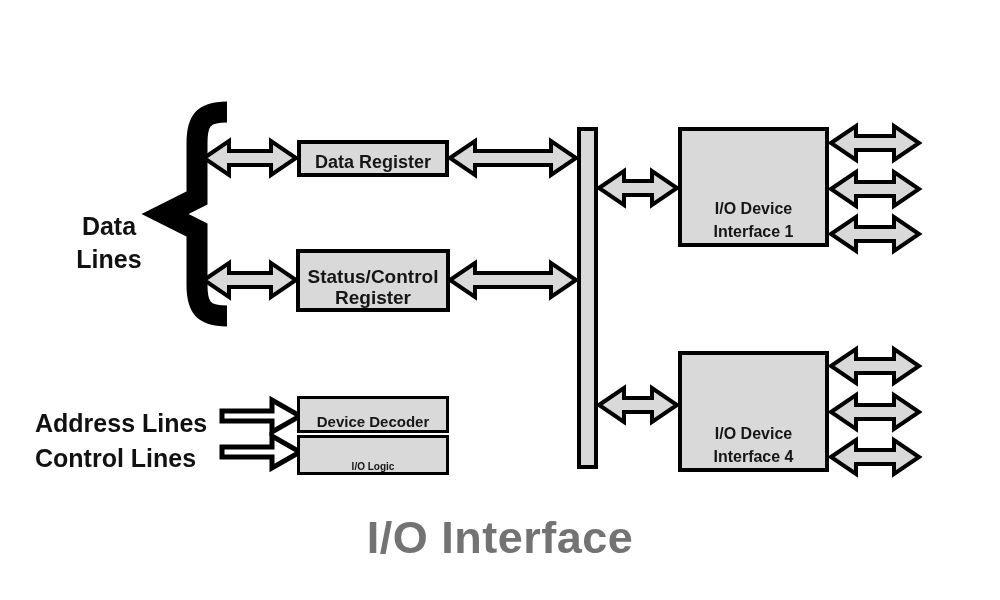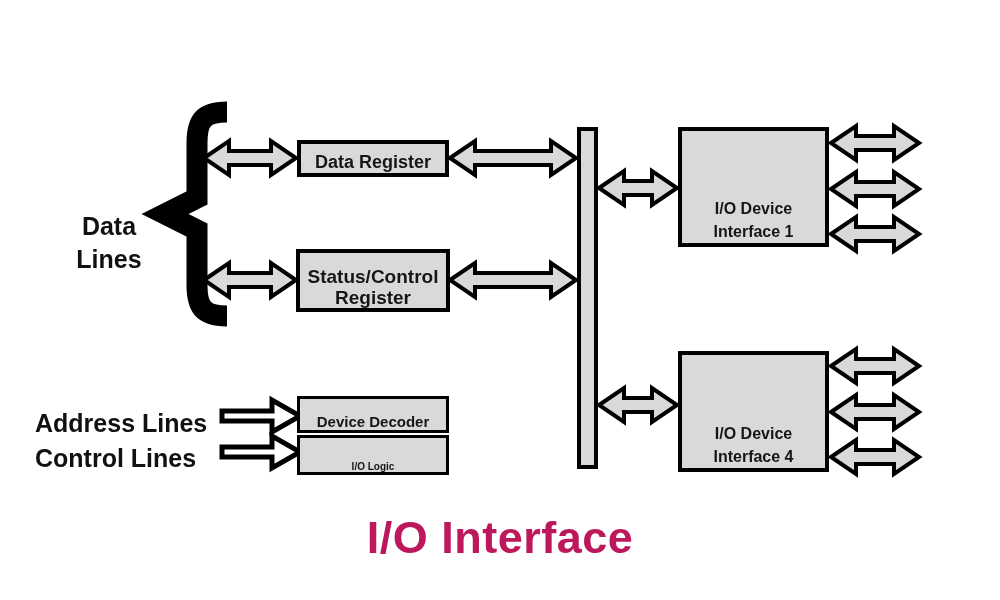--- a/index.html
+++ b/index.html
@@ -24,21 +24,21 @@
   .box-interface-1{left:678px;top:127px;width:151px;height:120px;font-size:16px;line-height:23px;}
   .box-interface-2{left:678px;top:351px;width:151px;height:121px;font-size:16px;line-height:23px;}
   .side-label{
     position:absolute;font-weight:bold;color:#111;white-space:nowrap;
   }
   .data-lines-label{left:53px;top:193px;width:112px;text-align:center;font-size:25px;line-height:33px;margin-top:17px;}
   .address-lines-label{left:35px;top:409px;width:175px;text-align:left;font-size:25px;}
   .control-lines-label{left:35px;top:444px;width:175px;text-align:left;font-size:25px;}
   .title{
     position:absolute;left:0;top:512px;width:1000px;text-align:center;
-    font-size:45px;font-weight:bold;color:#be185d;letter-spacing:0.5px;
+    font-size:45px;font-weight:bold;color:#737373;letter-spacing:0.5px;
   }
 </style>
 </head>
 <body>
 
 <div class="diagram">
 
   <svg class="shapes" viewBox="0 0 1000 600">
 
     <path class="brace" d="M 227 112 C 203 112 197 121 197 143 L 197 198 L 165 214 L 197 230 L 197 285 C 197 307 203 316 227 316"></path>

